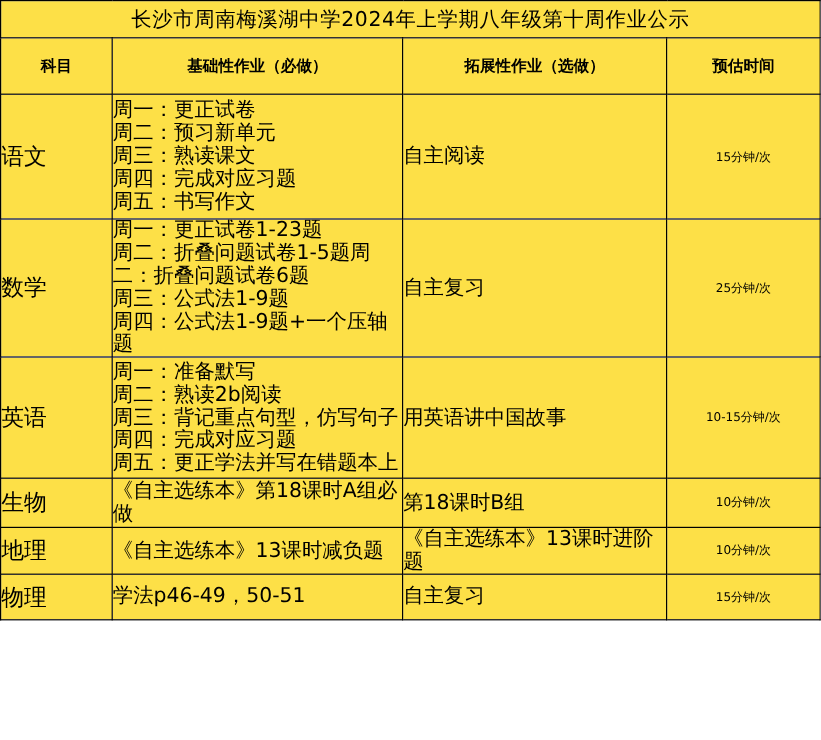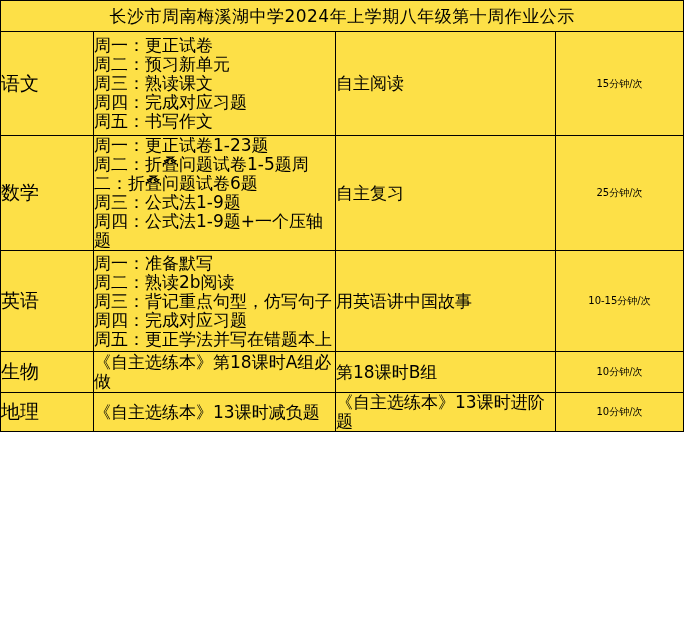--- a/index.html
+++ b/index.html
@@ -63,20 +63,26 @@
   <colgroup>
     <col style="width:93px">
     <col style="width:242px">
     <col style="width:220px">
     <col style="width:128px">
   </colgroup>
   <tbody>
     <tr>
       <td class="title-cell" colspan="4">长沙市周南梅溪湖中学2024年上学期八年级第十周作业公示</td>
     </tr>
+    <tr class="header-row">
+      <th>科目</th>
+      <th>基础性作业（必做）</th>
+      <th>拓展性作业（选做）</th>
+      <th>预估时间</th>
+    </tr>
     <tr style="height:104px">
       <td class="subject-cell">语文</td>
       <td class="basic-cell">周一：更正试卷
 周二：预习新单元
 周三：熟读课文
 周四：完成对应习题
 周五：书写作文</td>
       <td class="extended-cell">自主阅读</td>
       <td class="time-cell">15分钟/次</td>
     </tr>
@@ -104,14 +110,20 @@
       <td class="basic-cell">《自主选练本》第18课时A组必做</td>
       <td class="extended-cell">第18课时B组</td>
       <td class="time-cell">10分钟/次</td>
     </tr>
     <tr style="height:37px">
       <td class="subject-cell">地理</td>
       <td class="basic-cell">《自主选练本》13课时减负题</td>
       <td class="extended-cell">《自主选练本》13课时进阶题</td>
       <td class="time-cell">10分钟/次</td>
     </tr>
+    <tr style="height:38px">
+      <td class="subject-cell">物理</td>
+      <td class="basic-cell">学法p46-49，50-51</td>
+      <td class="extended-cell">自主复习</td>
+      <td class="time-cell">15分钟/次</td>
+    </tr>
   </tbody>
 </table>
 
 </body></html>

